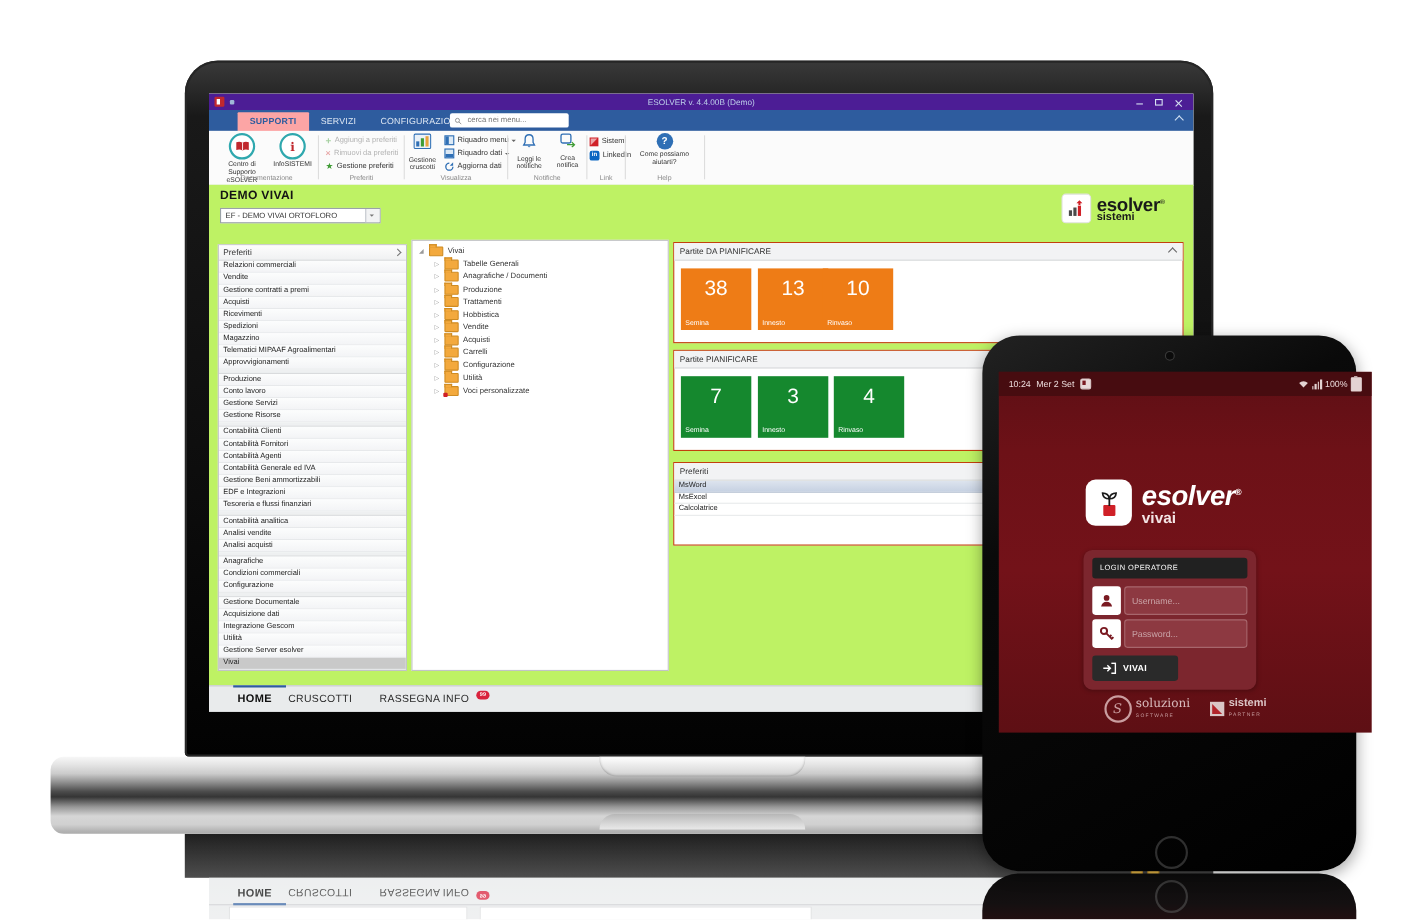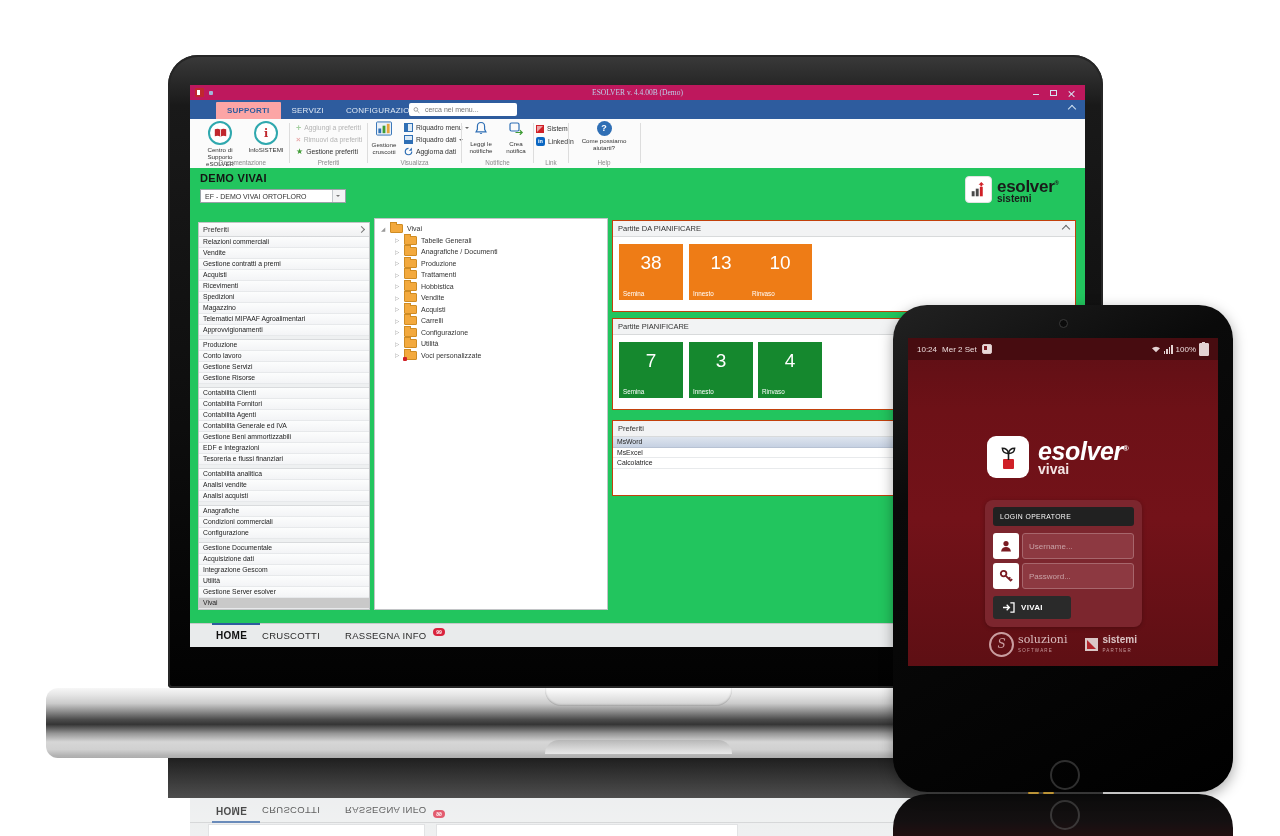--- a/index.html
+++ b/index.html
@@ -19,21 +19,21 @@
   .lrefl-bezel{position:absolute;left:168px;top:758px;width:935px;height:40px;z-index:1;
          background:linear-gradient(180deg,#141414,#222);}
   .lrefl-screen{position:absolute;left:190px;top:798px;width:895px;height:38px;background:#e7e9ea;z-index:1;overflow:hidden;}
   .rfstrip{position:absolute;left:0;top:0;width:895px;height:24px;transform:scaleY(-1);background:#e9ebec;border-top:1px solid #c6c8ca;}
   .rbox{position:absolute;background:#fff;border:1px solid #d4d6d8;height:14px;top:26px;}
   .fade{position:absolute;left:0;top:756px;width:1280px;height:80px;z-index:4;pointer-events:none;
         background:linear-gradient(180deg,rgba(255,255,255,.04),rgba(255,255,255,.34));}
 
   
   .screen{position:absolute;left:190px;top:85px;width:895px;height:562px;background:#edeff0;overflow:hidden;z-index:2;}
-  .tbar{position:absolute;left:0;top:0;width:100%;height:15px;background:#be185d;font-family:Liberation Serif, serif;}
+  .tbar{position:absolute;left:0;top:0;width:100%;height:15px;background:#4c1d95;}
   .tbar .ttl{position:absolute;left:0;right:0;top:0;text-align:center;font-size:7.5px;line-height:15px;color:#bdd0ea;}
   .appico{position:absolute;left:5px;top:3px;width:9px;height:9px;background:#c0282e;border-radius:1px;}
   .appico::after{content:"";position:absolute;left:2px;top:2px;width:3px;height:5px;background:#fff;}
   .qat{position:absolute;left:19px;top:6px;width:4px;height:4px;background:#9fb7d8;border-radius:1px;}
   .wbtn{position:absolute;top:5px;width:7px;height:6px;}
   .wmin{right:46px;border-bottom:1.5px solid #d6e2f2;height:4px;width:6px;}
   .wmax{right:28px;border:1.2px solid #d6e2f2;width:5px;height:4px;}
   .wclose{right:10px;width:7px;height:7px;}
   .wclose::before,.wclose::after{content:"";position:absolute;left:3px;top:0;width:1.4px;height:8px;background:#d6e2f2;}
   .wclose::before{transform:rotate(45deg);} .wclose::after{transform:rotate(-45deg);}
@@ -60,21 +60,21 @@
   .gstar{color:#3f9c35;font-size:8px;}
   .caret{width:0;height:0;border:2.5px solid transparent;border-top-color:#666;margin-top:3px;}
   .sqico{width:9px;height:9px;box-sizing:border-box;border:1px solid #2f6fb5;background:#dce9f5;position:relative;}
   .sqico.menu::before{content:"";position:absolute;left:0;top:0;width:3px;height:7px;background:#2f6fb5;}
   .sqico.dati::before{content:"";position:absolute;left:0;bottom:0;width:7px;height:3px;background:#2f6fb5;}
   .flag{width:8px;height:8px;background:#d02027;position:relative;}
   .flag::after{content:"";position:absolute;left:1px;top:1px;border-left:6px solid #fff;border-bottom:6px solid transparent;opacity:.6;}
   .inbadge{width:9px;height:9px;background:#0a66c2;border-radius:2px;color:#fff;font-size:5.5px;font-weight:bold;text-align:center;line-height:9px;}
   .qcirc{width:15px;height:15px;border-radius:50%;background:#2f6fb5;color:#fff;font-weight:bold;font-size:9px;text-align:center;line-height:15px;margin:2px auto 0;}
 
-  .content{position:absolute;left:0;top:83px;width:100%;height:455px;background:#22c55e;}
+  .content{position:absolute;left:0;top:83px;width:100%;height:455px;background:#bef264;}
   .pagetitle{position:absolute;left:10px;top:4px;font-size:11px;font-weight:bold;color:#141414;letter-spacing:.3px;}
   .cselect{position:absolute;left:10px;top:21px;width:146px;height:14px;background:#fff;border:1px solid #9aa2a8;font-size:7px;line-height:13px;color:#333;padding-left:4px;box-sizing:border-box;}
   .cselect .dd{position:absolute;right:0;top:0;width:12px;height:12px;border-left:1px solid #c3c8cc;background:#f2f3f4;}
   .cselect .dd::after{content:"";position:absolute;left:3px;top:5px;border:2.5px solid transparent;border-top-color:#777;}
 
   .brandbox{position:absolute;left:775px;top:8px;display:flex;align-items:center;gap:5px;}
   .brandsq{width:25px;height:25px;background:#fff;border:1px solid #e2e2e2;border-radius:4px;display:flex;align-items:center;justify-content:center;}
   .brandname{font-size:17px;font-weight:800;color:#1a1a1a;line-height:15px;letter-spacing:-.3px;}
   .brandreg{font-size:6px;vertical-align:super;}
   .brandsub{font-size:10px;font-weight:bold;color:#1a1a1a;line-height:9px;}
@@ -112,21 +112,21 @@
   .homeline{position:absolute;left:22px;top:-1px;width:48px;height:2px;background:#2e5c9e;}
   .badge{position:absolute;left:243px;top:4px;min-width:10px;height:8px;border-radius:5px;background:#d9233d;color:#fff;
          font-size:5px;font-weight:bold;text-align:center;line-height:8px;padding:0 1px;}
 
   
   .tablet{position:absolute;left:893px;top:305px;width:340px;height:487px;z-index:6;border-radius:34px;
           background:linear-gradient(150deg,#222 0%,#0a0a0a 30%,#000 100%);box-shadow:0 4px 14px rgba(0,0,0,.35);}
   .cam{position:absolute;left:166px;top:14px;width:7px;height:7px;border-radius:50%;background:#0b0b0b;border:1px solid #3a3a3a;}
   .hbtn{position:absolute;left:157px;top:455px;width:26px;height:26px;border:2px solid #2f2f2f;border-radius:50%;}
   .tscreen{position:absolute;left:15px;top:33px;width:310px;height:328px;overflow:hidden;
-           background:linear-gradient(180deg,#5e0f15 0%,#6d1117 22%,#731219 55%,#5e0f14 100%);}
+           background:linear-gradient(180deg,#5e0f15 0%,#6d1117 22%,#731219 55%,#5e0f14 100%);padding-left:29px;}
   .tstatus{position:absolute;left:0;top:0;width:100%;height:22px;background:#470c10;color:#ecdcdc;font-size:8px;
            display:flex;align-items:center;padding:0 9px;box-sizing:border-box;gap:5px;}
   .tstatus .right{margin-left:auto;display:flex;align-items:center;gap:3px;}
   .notifico{width:8px;height:8px;border:1px solid #d9c6c6;border-radius:2px;background:#e9dada;position:relative;}
   .notifico::after{content:"";position:absolute;left:1px;top:1px;width:3px;height:4px;background:#7a1a22;}
   .sigbars{display:flex;align-items:flex-end;gap:1px;}
   .sigbars i{display:block;width:1.5px;background:#e3d2d2;}
   .batt{width:8px;height:11px;border:1px solid #e3d2d2;border-radius:1px;position:relative;background:#e3d2d2;}
   .batt::before{content:"";position:absolute;left:2px;top:-2px;width:3px;height:1.5px;background:#e3d2d2;}
 

